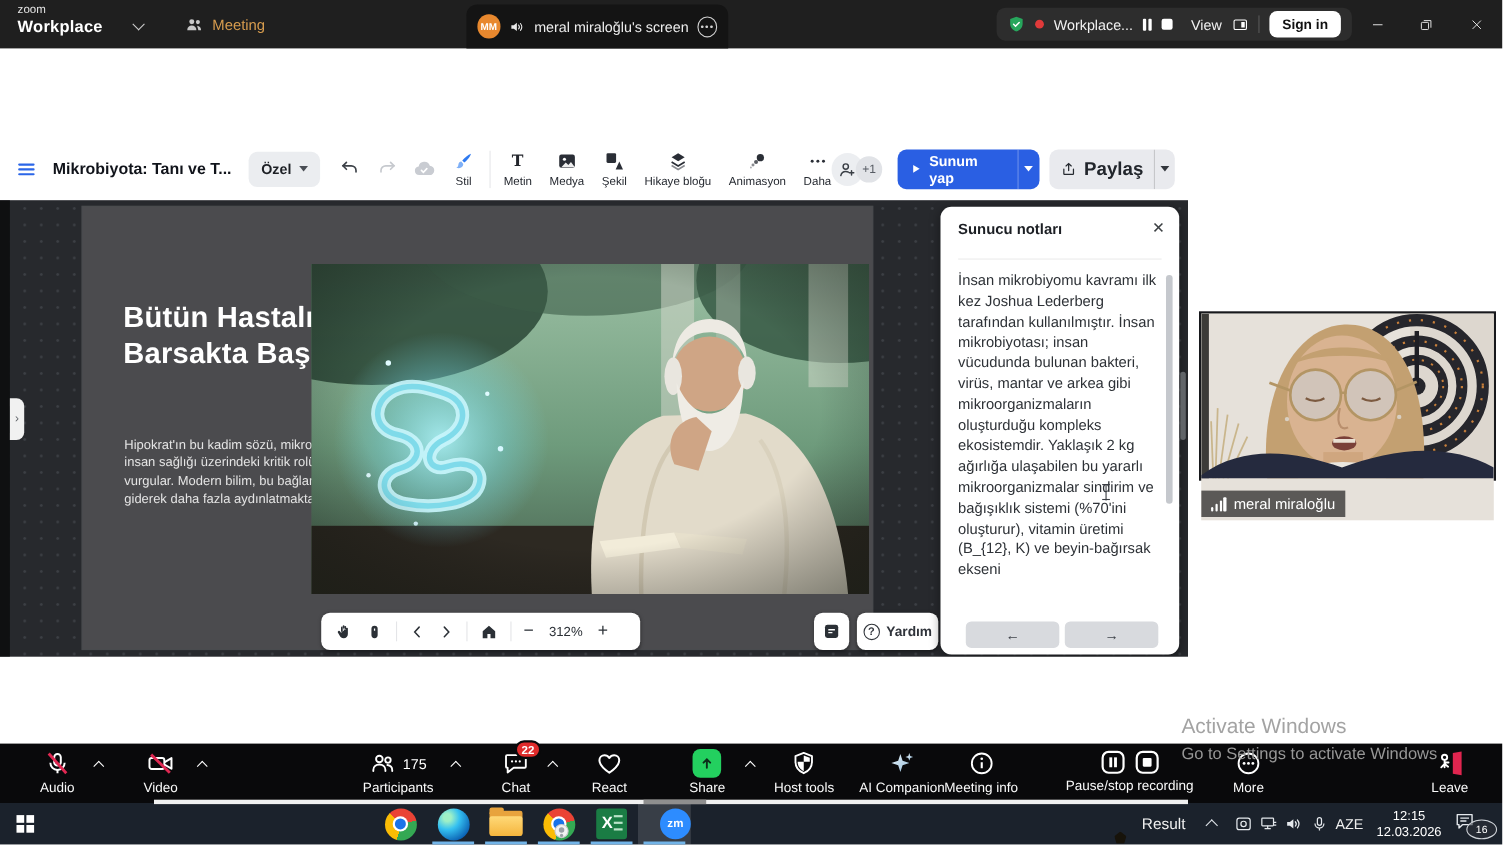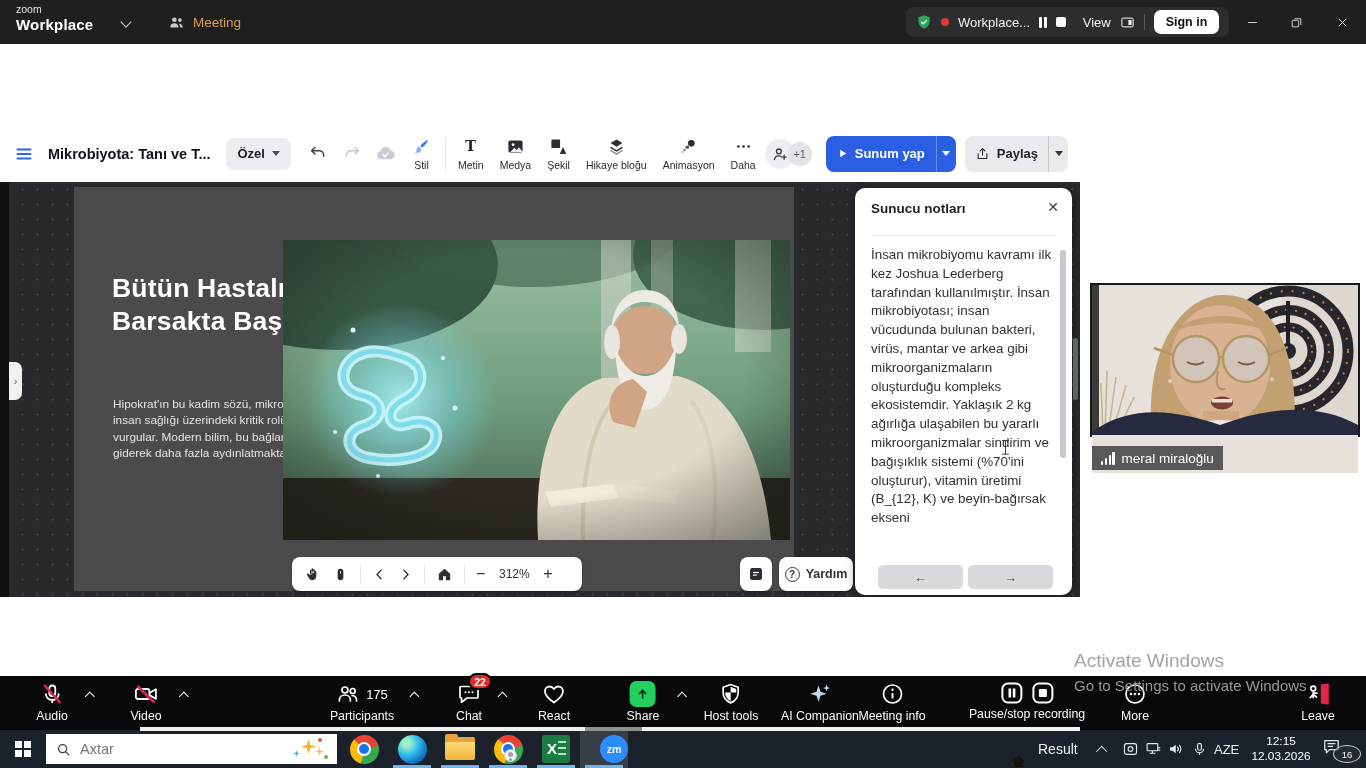--- a/index.html
+++ b/index.html
@@ -41,21 +41,21 @@
   .cv-tool .tl { font-size:10.5px; color:#262a31; white-space:nowrap; }
   .cv-sep { width:1px; height:34px; background:#e6e7e9; margin-left:14px; }
   .cv-right { margin-left:auto; margin-right:12px; display:flex; align-items:center; }
   .cv-avatar { width:30px; height:30px; border-radius:50%; background:#eceef1; display:flex; align-items:center; justify-content:center; }
   .cv-plus1 { width:24px; height:24px; border-radius:50%; background:#e1e3e7; color:#565b63; font-size:11px; display:flex; align-items:center; justify-content:center; margin-left:-7px; }
   .cv-present { margin-left:14px; height:36px; background:#2a5fe3; border-radius:8px; color:#fff; display:flex; align-items:stretch; overflow:hidden; }
   .cv-present .main { display:flex; align-items:center; gap:7px; padding:0 11px; font-size:13px; font-weight:600; }
   .cv-present .crt, .cv-share .crt { width:20px; display:flex; align-items:center; justify-content:center; border-left:1px solid rgba(0,0,0,.15); }
   .cv-present .crt { border-left:1px solid rgba(255,255,255,.3); }
   .cv-share { margin-left:9px; height:36px; background:#e9eaee; border-radius:8px; color:#22262c; display:flex; align-items:stretch; overflow:hidden; }
-  .cv-share .main { display:flex; align-items:center; gap:7px; padding:0 10px; font-size:13px; font-weight:600; }
+  .cv-share .main { display:flex; align-items:center; gap:7px; padding:0 10px; font-size:17px; font-weight:600; }
 
   .cv-canvas { position:absolute; left:0; top:57px; width:1080px; height:415px; background:#27292d;
     background-image:radial-gradient(circle, #3c3f44 1.1px, transparent 1.35px); background-size:15px 15px; overflow:hidden; }
   .left-strip { position:absolute; left:0; top:0; width:9px; height:415px; background:#0f1011; }
   .expand-tab { position:absolute; left:9px; top:180px; width:13px; height:38px; background:#f1f1f1; border-radius:0 7px 7px 0; display:flex; align-items:center; justify-content:center; color:#5f6368; font-size:11px; }
 
   .slide { position:absolute; left:75px; top:6px; width:718px; height:402px; background:#4b4b4e; box-shadow:0 0 0 1px rgba(255,255,255,.16); }
   .slide-title { position:absolute; left:37px; top:84px; width:258px; color:#fff; font-size:26.5px; font-weight:bold; line-height:33px; letter-spacing:.2px; }
   .slide-body { position:absolute; left:38px; top:208px; width:219px; color:#e4e4e4; font-size:11.8px; line-height:16.4px; }
   .slide-img { position:absolute; left:208px; top:52px; width:507px; height:300px; }
@@ -157,20 +157,31 @@
         <svg width="17" height="17" viewBox="0 0 24 24" fill="currentColor">
             <circle cx="9" cy="8" r="3.2"></circle>
             <path d="M3.2 19v-.6c0-3.2 2.6-5.3 5.8-5.3s5.8 2.1 5.8 5.3v.6z"></path>
             <circle cx="16.8" cy="8.6" r="2.6"></circle>
             <path d="M15.8 13.4c2.9.3 5 2.3 5 5v.6h-3.4"></path>
           </svg>
       </span>
       <span class="lbl">Meeting</span>
     </div>
 
+    <div class="screen-tab">
+      <span class="avatar-mm">MM</span>
+      <span class="cv-ico" style="color:#e9e9e9;">
+        <svg width="15" height="15" viewBox="0 0 24 24">
+            <path d="M3 9.5v5h3.5L11 18V6L6.5 9.5Z" fill="currentColor"></path>
+            <path d="M13.5 9.2a4.2 4.2 0 0 1 0 5.6M16.2 7a8 8 0 0 1 0 10" stroke="currentColor" stroke-width="1.6" fill="none" stroke-linecap="round"></path>
+          </svg>
+      </span>
+      <span class="lbl">meral miraloğlu's screen</span>
+      <span class="ellipsis-btn">•••</span>
+    </div>
 
     <div class="tb-pill">
       <span class="cv-ico">
         <svg width="16" height="16" viewBox="0 0 24 24">
             <path d="M12 2l8.5 3v6.3c0 5-3.4 8.9-8.5 10.7C6.9 20.2 3.5 16.3 3.5 11.3V5Z" fill="#27a65c"></path>
             <path d="M8.2 12.2l2.6 2.6 5-5.2" stroke="#fff" stroke-width="2" fill="none" stroke-linecap="round"></path>
           </svg>
       </span>
       <span class="rec-dot"></span>
       <span class="txt">Workplace...</span>
@@ -695,36 +706,20 @@
   <div class="taskbar">
     <span class="tb-start">
       <span class="win-logo">
           <i></i>
           <i></i>
           <i></i>
           <i></i>
         </span>
     </span>
 
-    <div class="tb-search">
-      <span>
-        <svg width="15" height="15" viewBox="0 0 24 24" fill="none" stroke="#3c4043" stroke-width="2">
-            <circle cx="10.5" cy="10.5" r="6.5"></circle>
-            <line x1="15.5" y1="15.5" x2="21" y2="21"></line>
-          </svg>
-      </span>
-      <input type="text" placeholder="Axtar" style="">
-      <span class="sparkles">
-        <span class="spark" style="left:8px; top:1px; width:15px; height:15px; background:#f0b428;"></span>
-        <span class="spark" style="left:22px; top:9px; width:9px; height:9px; background:#f3c14b;"></span>
-        <span class="spark" style="left:0; top:12px; width:7px; height:7px; background:#35b8c9;"></span>
-        <span style="position:absolute; left:25px; top:0; width:4px; height:4px; border-radius:50%; background:#e05a38;"></span>
-        <span style="position:absolute; left:31px; top:17px; width:4px; height:4px; border-radius:50%; background:#6fae4e;"></span>
-      </span>
-    </div>
 
     <span class="task-tile" style="left:340px;">
       <span class="ic-chrome">
           <span class="w"></span>
           <span class="b"></span>
         </span>
     </span>
     <span class="task-tile" style="left:388px;">
       <span class="ic-edge"></span>
       <span class="tt-underline"></span>

